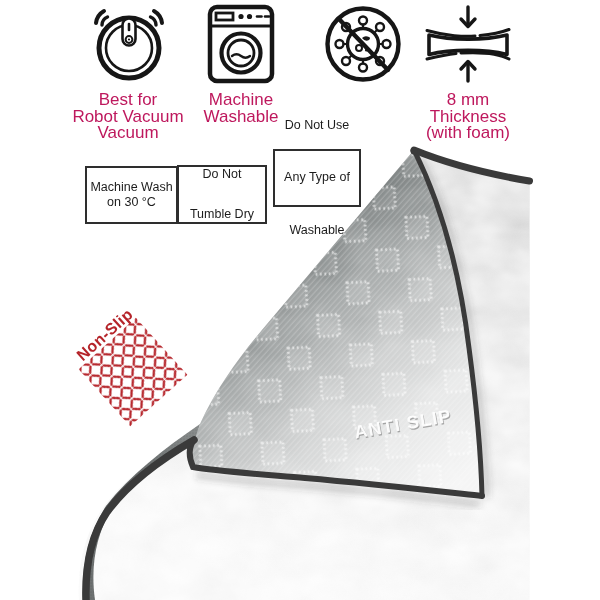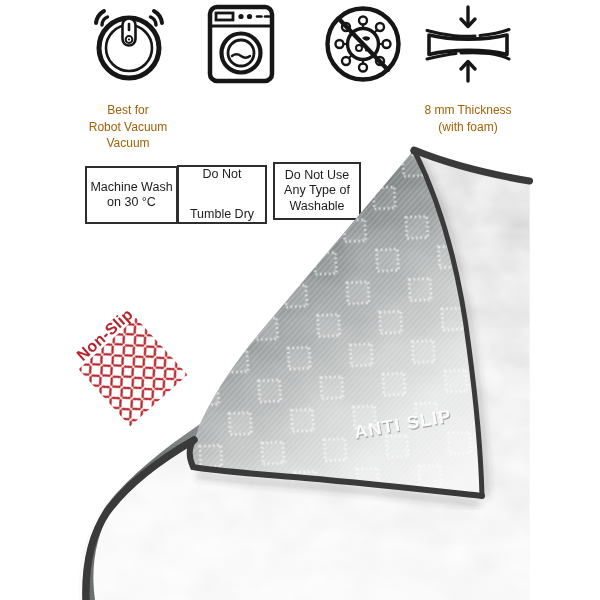--- a/index.html
+++ b/index.html
@@ -1,21 +1,21 @@
 <!DOCTYPE html>
 <html><head>
 <meta charset="utf-8">
 <style>
   html,body{margin:0;padding:0;background:#fff;}
   .canvas{position:relative;width:600px;height:600px;background:#ffffff;overflow:hidden;
           font-family:"Liberation Sans",sans-serif;color:#1f1f1f;}
   
   .feature{position:absolute;top:2px;text-align:center;}
   .feature .icn{display:block;margin:0 auto;}
-  .feature .lbl{margin-top:16px;font-size:12px;line-height:16.5px;color:#a16207;}
+  .feature .lbl{margin-top:6px;font-size:17px;line-height:16.5px;color:#be185d;}
   .feature .lbl .ln{display:block;}
   
   .care{position:absolute;border:2px solid #2e2e2e;background:#fff;display:flex;
         flex-direction:column;align-items:center;justify-content:center;text-align:center;}
   .care .ln{display:block;font-size:12.5px;line-height:15.5px;color:#1c1c1c;}
   
   .nonslip-text{position:absolute;left:54px;top:326px;width:102px;text-align:center;
       transform:rotate(-42deg);transform-origin:50% 50%;
       font-size:16px;font-weight:bold;letter-spacing:.4px;color:#b5242a;}
   .weave-patch{position:absolute;left:77px;top:316px;}
@@ -58,20 +58,23 @@
         <rect x="13" y="11" width="17" height="7" stroke-width="2.8"></rect>
         <circle cx="38" cy="14.5" r="2.6" fill="#161616" stroke="none"></circle>
         <circle cx="46.5" cy="14.5" r="2.6" fill="#161616" stroke="none"></circle>
         <line x1="54" y1="14.5" x2="58.5" y2="14.5" stroke-width="2.6"></line>
         <line x1="62" y1="14.5" x2="66" y2="14.5" stroke-width="2.6"></line>
         <circle cx="38" cy="51" r="19.5" stroke-width="4.2"></circle>
         <circle cx="38" cy="51" r="13" stroke-width="2.8"></circle>
         <path d="M29,54 Q33.5,50.5 38,54 T47,54" stroke-width="2.4"></path>
       </g>
     </svg>
+    <div class="lbl">
+      <span class="ln">Machine Washable</span>
+    </div>
   </div>
 
   <div class="feature" style="left:302px;width:122px;">
     <svg class="icn" width="84" height="84" viewBox="0 0 84 84">
       <g fill="none" stroke="#161616" stroke-linecap="round">
         <circle cx="42" cy="42" r="35.5" stroke-width="4.4"></circle>
         <circle cx="42" cy="42" r="15.5" stroke-width="3.4"></circle>
         <g stroke-width="2.2">
           <line x1="42" y1="26.5" x2="42" y2="22.5"></line>
             <line x1="42" y1="57.5" x2="42" y2="61.5"></line>
@@ -122,21 +125,21 @@
   </div>
 
   <div class="care" style="left:78px;top:166px;width:89px;height:54px;margin-left:7px;">
     <span class="ln">Machine Wash</span>
     <span class="ln">on 30 °C</span>
   </div>
   <div class="care" style="left:177px;top:165px;width:86px;height:55px;justify-content:space-between;">
     <span class="ln">Do Not</span>
     <span class="ln">Tumble Dry</span>
   </div>
-  <div class="care" style="left:273px;top:162px;width:84px;height:54px;">
+  <div class="care" style="left:273px;top:149px;width:84px;height:54px;gap:37px;">
     <span class="ln">Do Not Use</span>
     <span class="ln">Any Type of</span>
     <span class="ln">Washable</span>
   </div>
 
   <svg class="rug-svg" width="600" height="600" viewBox="0 0 600 600">
     <defs>
       <linearGradient id="frontG" gradientUnits="userSpaceOnUse" x1="470" y1="160" x2="280" y2="600">
         <stop offset="0" stop-color="#d4d4d4"></stop>
         <stop offset="0.3" stop-color="#e6e6e6"></stop>

